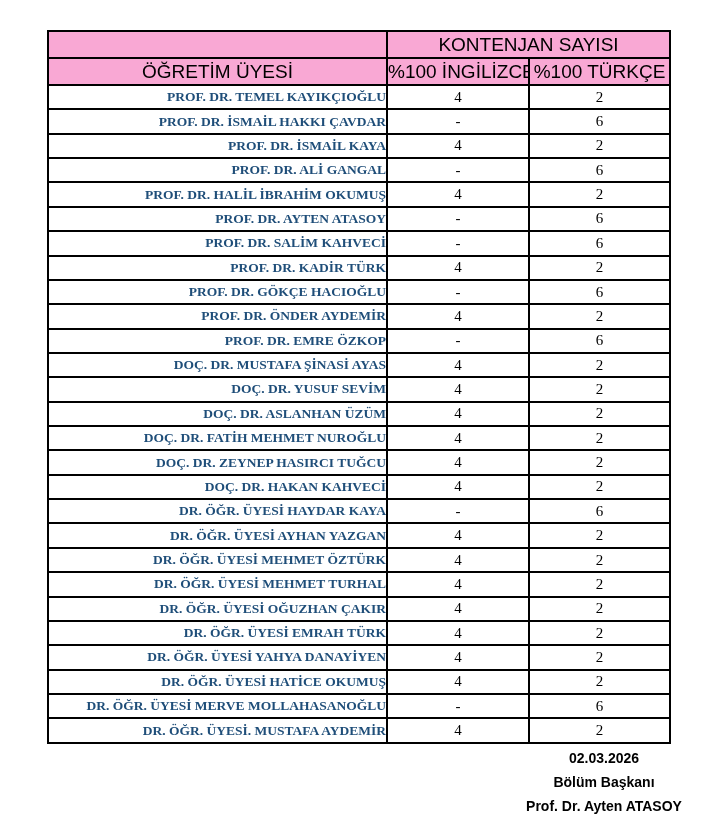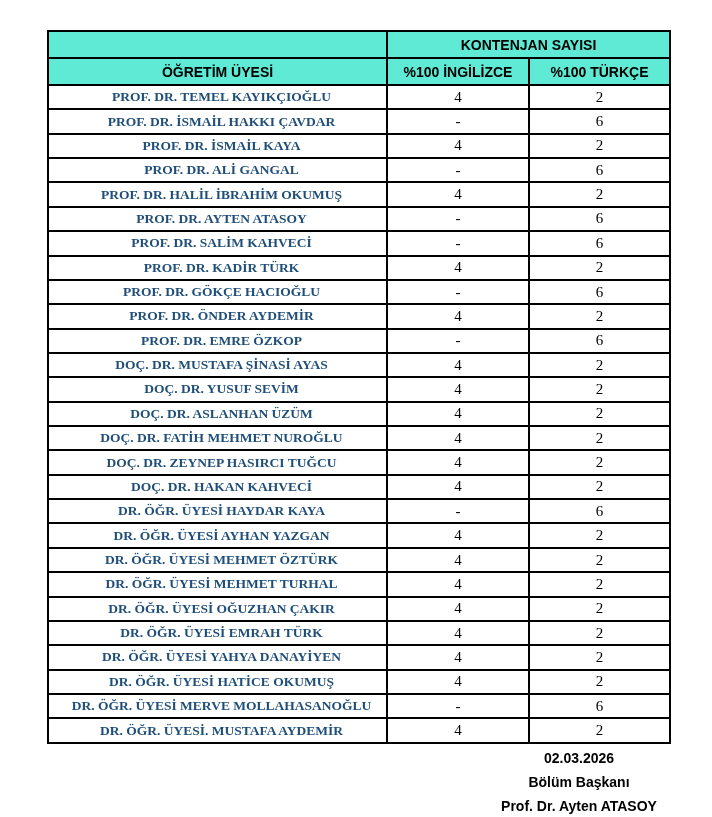--- a/index.html
+++ b/index.html
@@ -30,50 +30,49 @@
   table.quota col.c-eng  { width: 142px; }
   table.quota col.c-tur  { width: 141px; }
 
   table.quota th, table.quota td {
     border: 2px solid #000000;
     padding: 0;
     overflow: hidden;
     white-space: nowrap;
   }
   table.quota thead th {
-    background: #5eead4;
+    background: #f9a8d4;
     height: 25px;
     font-family: "Liberation Sans", sans-serif;
-    font-weight: bold;
-    font-size: 14px;
+    font-weight: normal;
+    font-size: 19px;
     color: #000000;
     text-align: center;
     vertical-align: middle;
   }
   table.quota td.name-cell {
     font-family: "Liberation Serif", serif;
     font-weight: bold;
     font-size: 13.5px;
     color: #1f4e79;
-    text-align: center;
+    text-align: right;
     vertical-align: middle;
     padding-left: 8px;
-    border-radius: 9px;
   }
   table.quota td.num-cell {
     font-family: "Liberation Serif", serif;
     font-weight: normal;
     font-size: 15px;
     color: #000000;
     text-align: center;
     vertical-align: middle;
   }
   .footer-block {
     position: absolute;
-    left: 479px;
+    left: 504px;
     top: 746px;
     width: 200px;
     text-align: center;
     font-family: "Liberation Sans", sans-serif;
     font-weight: bold;
     font-size: 14px;
     color: #000000;
     line-height: 24px;
   }
 </style>

